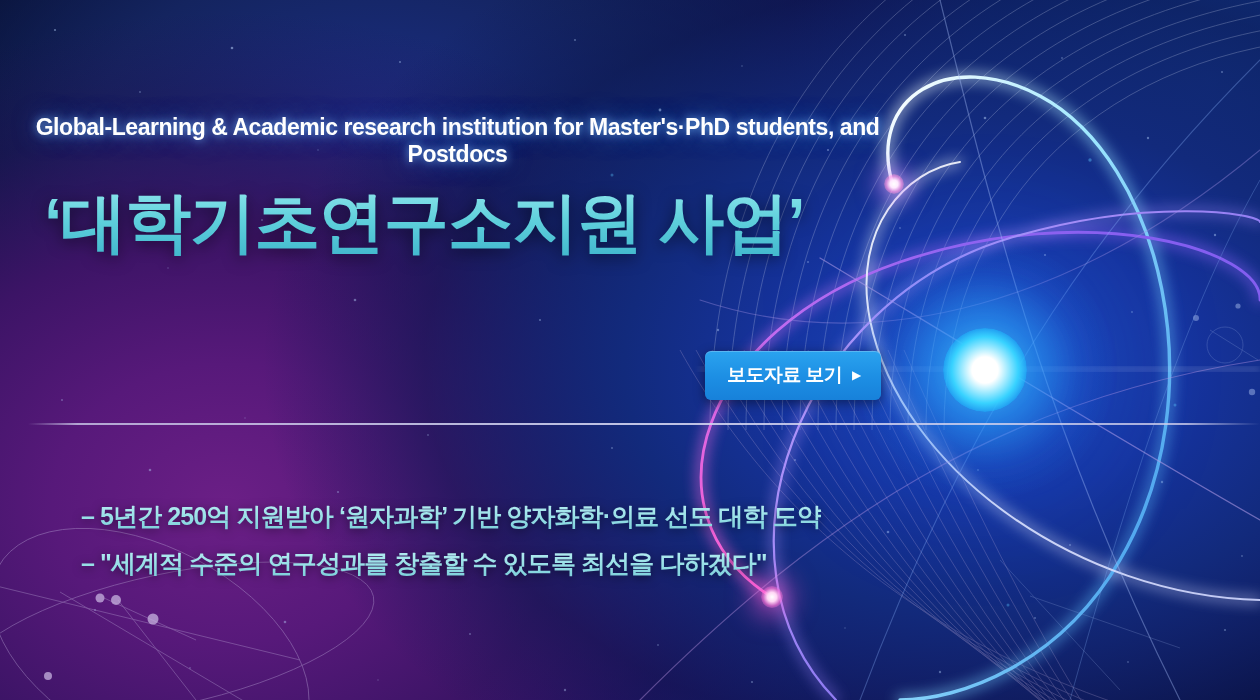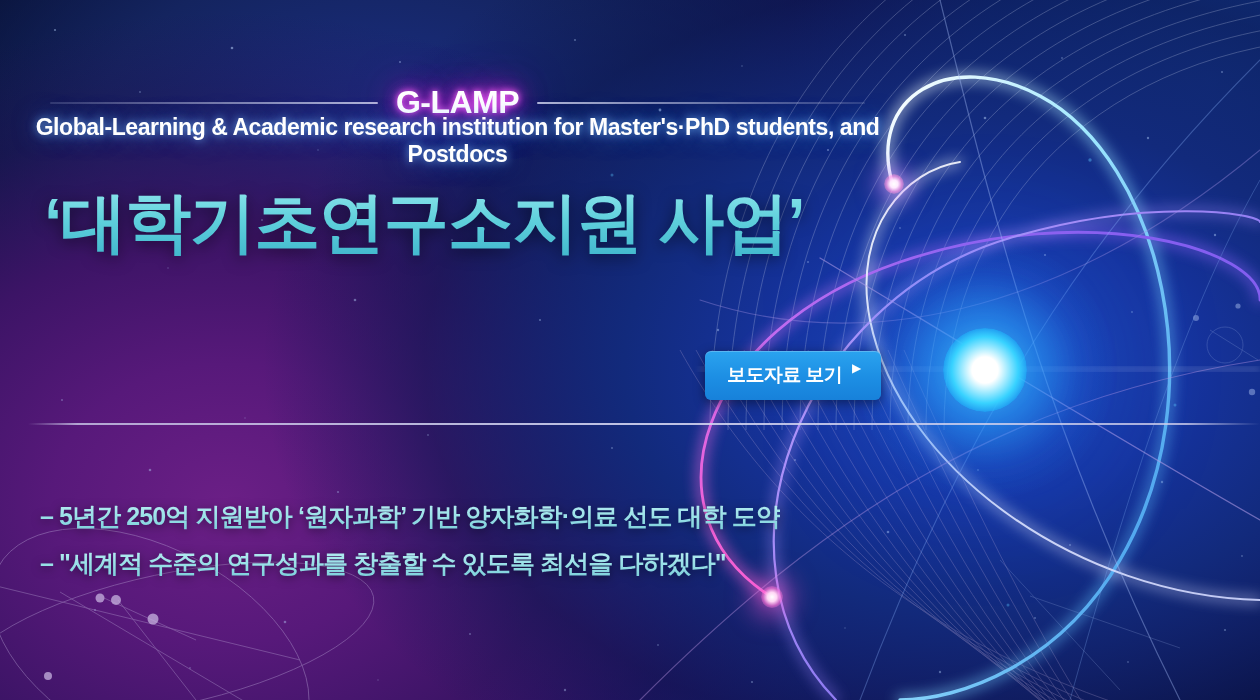--- a/index.html
+++ b/index.html
@@ -134,20 +134,21 @@
     -webkit-text-fill-color: transparent;
     filter: drop-shadow(0 3px 8px rgba(0,0,0,.55));
     white-space: nowrap;
   }
   .headline .l2 { display: block; letter-spacing: 6px; }
 
   .cta {
     position: absolute;
     left: 705px; top: 351px;
     display: inline-flex;
+    align-items: center;
     gap: 10px;
     padding: 11px 20px 12px 22px;
     border-radius: 6px;
     background: linear-gradient(180deg, #2aa3ef 0%, #1d8fe4 52%, #1781da 100%);
     box-shadow: 0 3px 12px rgba(0,0,0,.45), inset 0 1px 0 rgba(255,255,255,.22);
     cursor: pointer;
   }
   .cta-label {
     font-size: 19px;
     font-weight: 800;
@@ -178,20 +179,21 @@
     font-weight: 800;
     letter-spacing: -0.9px;
     color: #9fe4ea;
     background: linear-gradient(180deg, #bdf0f4 0%, #96dfe6 55%, #77ccd8 100%);
     -webkit-background-clip: text;
     background-clip: text;
     -webkit-text-fill-color: transparent;
     filter: drop-shadow(0 2px 5px rgba(0,0,0,.5));
     white-space: nowrap;
     margin-bottom: 14px;
+    margin-left: 41px;
   }
   .kicker:last-child { margin-bottom: 0; }
 </style>
 </head>
 <body>
 
 <div id="banner">
 
   
   <div class="bg-base"></div>
@@ -420,25 +422,20 @@
     </g>
   </svg>
 
   <div class="nucleus"></div>
   <div class="dot-glow dot-a"></div>
   <div class="dot-glow dot-b"></div>
 
   
   <div class="content">
 
-    <div class="eyebrow-row">
-      <div class="rule"></div>
-      <div class="brand">G-LAMP</div>
-      <div class="rule right"></div>
-    </div>
 
     <div class="tagline">Global-Learning &amp; Academic research institution for Master's·PhD students, and Postdocs</div>
 
     <div class="headline">
       <span class="l1">‘대학기초연구소지원 사업’</span>
     </div>
 
     <div class="cta">
       <span class="cta-label">보도자료 보기</span>
       <span class="cta-arrow">▶</span>

